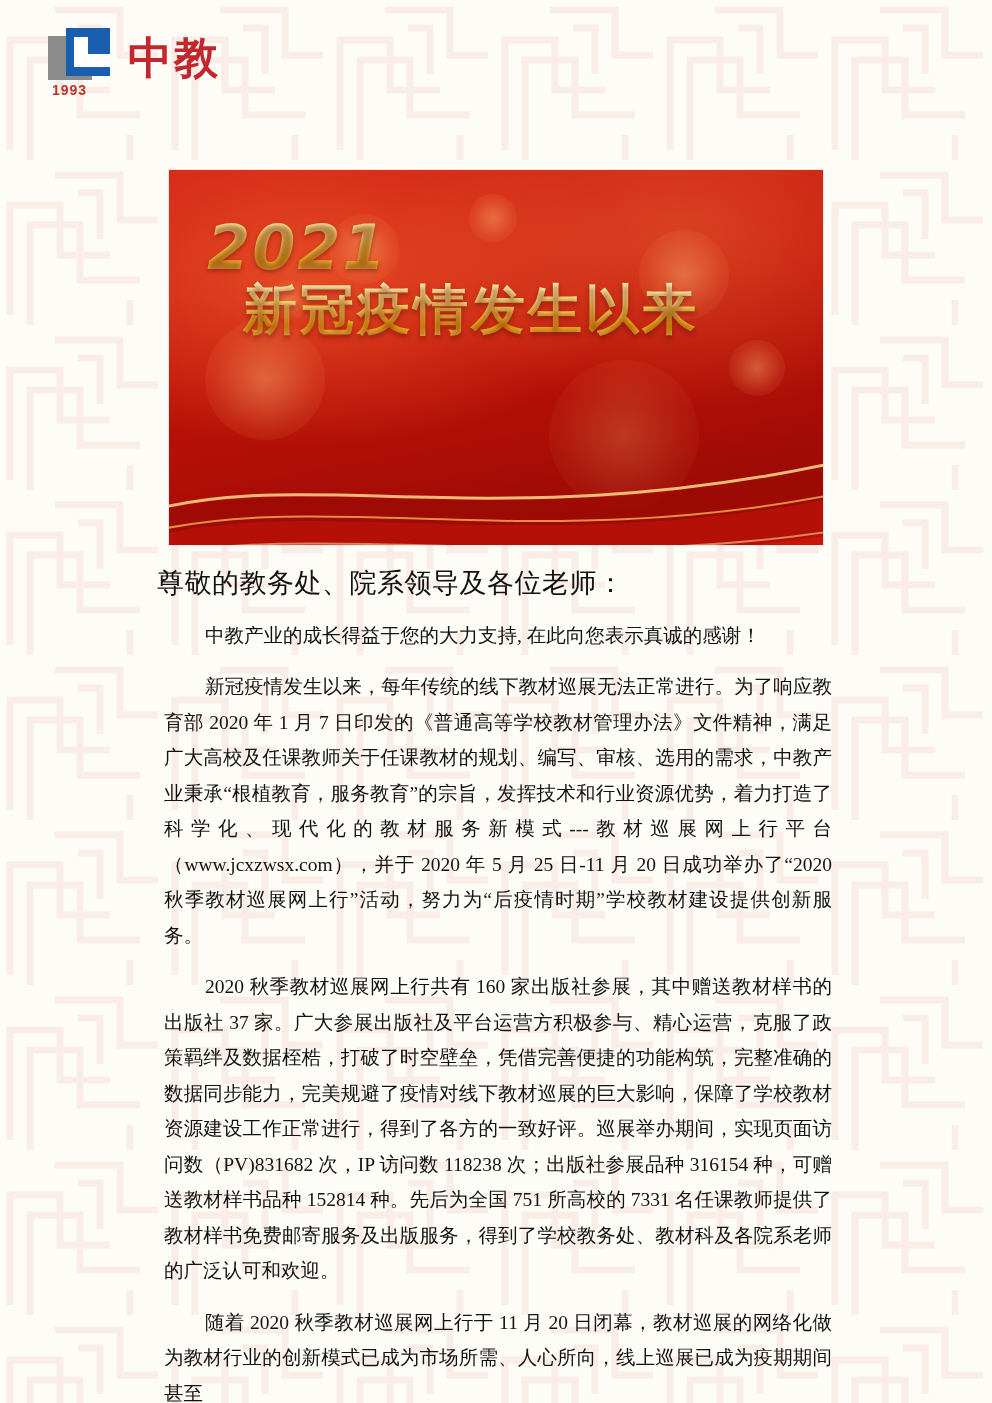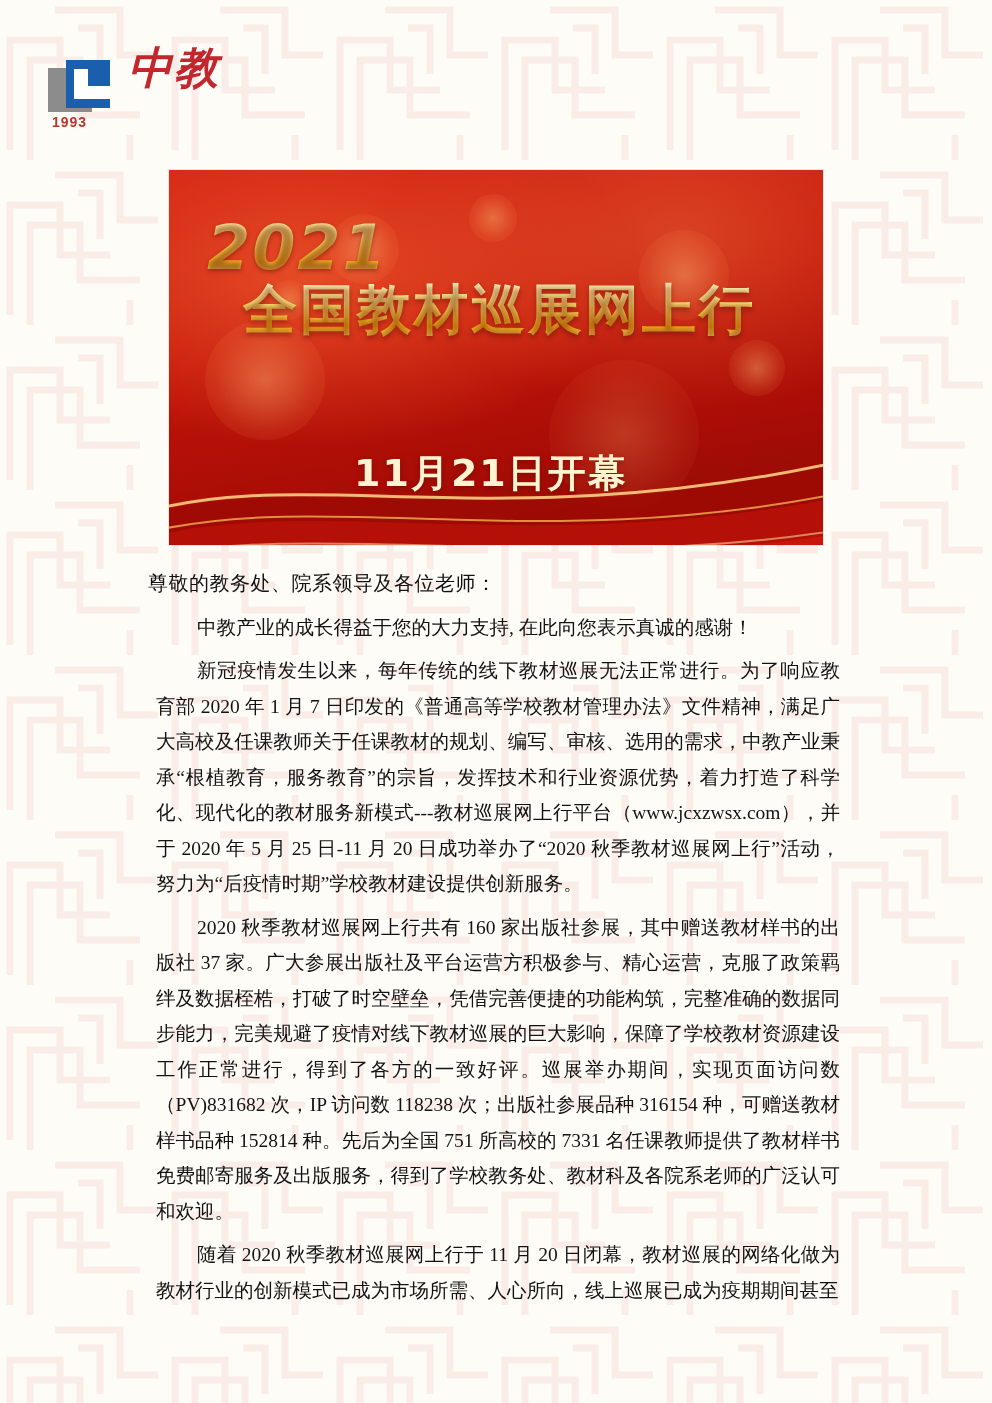--- a/index.html
+++ b/index.html
@@ -34,21 +34,20 @@
     position: absolute;
     top: 28px;
     left: 48px;
     display: flex;
     align-items: flex-start;
   }
   .logo-mark {
     position: relative;
     width: 72px;
     height: 78px;
-    margin-top: 32px;
   }
   .logo-mark .sq-gray {
     position: absolute;
     left: 0; top: 8px;
     width: 44px; height: 44px;
     background: #8c8c8c;
   }
   .logo-mark .sq-blue {
     position: absolute;
     left: 18px; top: 0;
@@ -71,28 +70,27 @@
     position: absolute;
     left: 4px; top: 54px;
     font-family: "Liberation Sans", sans-serif;
     font-size: 14px;
     font-weight: bold;
     color: #b8352b;
     letter-spacing: 1px;
   }
   .logo-text {
     margin-left: 8px;
-    margin-top: 18px;
+    margin-top: 8px;
     font-family: "DejaVu Sans", sans-serif;
     font-size: 44px;
     font-weight: bold;
     color: #c1272d;
     letter-spacing: 2px;
     line-height: 1;
-    font-style: italic;
   }
 
   .slogan {
     position: absolute;
     top: 131px;
     left: 0;
     width: 992px;
     text-align: center;
     font-family: "DejaVu Sans", sans-serif;
     font-size: 21px;
@@ -195,26 +193,26 @@
     position: absolute;
     left: 148px;
     top: 566px;
     width: 700px;
     font-family: "Liberation Serif", serif;
     color: #121212;
     font-size: 19.5px;
     line-height: 35.5px;
   }
   .salutation {
-    font-size: 20px;
-    margin: 0 0 4px 0;
+    font-size: 27px;
+    margin: 0 0 4px 9px;
     letter-spacing: .5px;
   }
   .letter p {
-    margin: 8px;
+    margin: 16px;
     text-indent: 2.1em;
     text-align: justify;
     text-justify: inter-ideograph;
   }
 </style>
 </head>
 <body>
 
 <div class="page">
 
@@ -249,22 +247,21 @@
   <div class="banner">
     <div class="bokeh b1"></div>
     <div class="bokeh b2"></div>
     <div class="bokeh b3"></div>
     <div class="bokeh b4"></div>
     <div class="bokeh b5"></div>
     <div class="bokeh b6"></div>
     <div class="bokeh b7"></div>
 
     <div class="banner-year">2021</div>
-    <div class="banner-line1">全国教材巡展网上行</div>
-    <div class="banner-line3">11月21日开幕</div>
+    <div class="banner-line1">新冠疫情发生以来</div>
 
     <svg class="ribbon" viewBox="0 0 740 180" aria-hidden="true">
       <path d="M0 96 C160 36 360 120 740 34 L740 180 L0 180 Z" fill="#9e0b05" opacity="0.85"></path>
       <path d="M0 118 C180 62 400 140 740 66 L740 180 L0 180 Z" fill="#b71108" opacity="0.9"></path>
       <path d="M0 140 C200 96 430 158 740 104 L740 180 L0 180 Z" fill="#c9160b"></path>
       <path d="M0 92 C170 34 370 118 740 30" fill="none" stroke="#ffd98a" stroke-width="3" opacity="0.85"></path>
       <path d="M0 112 C190 58 410 136 740 62" fill="none" stroke="#ffc65e" stroke-width="2" opacity="0.7"></path>
       <path d="M0 134 C210 92 440 154 740 100" fill="none" stroke="#ffe2a6" stroke-width="2" opacity="0.55"></path>
     </svg>
   </div>

